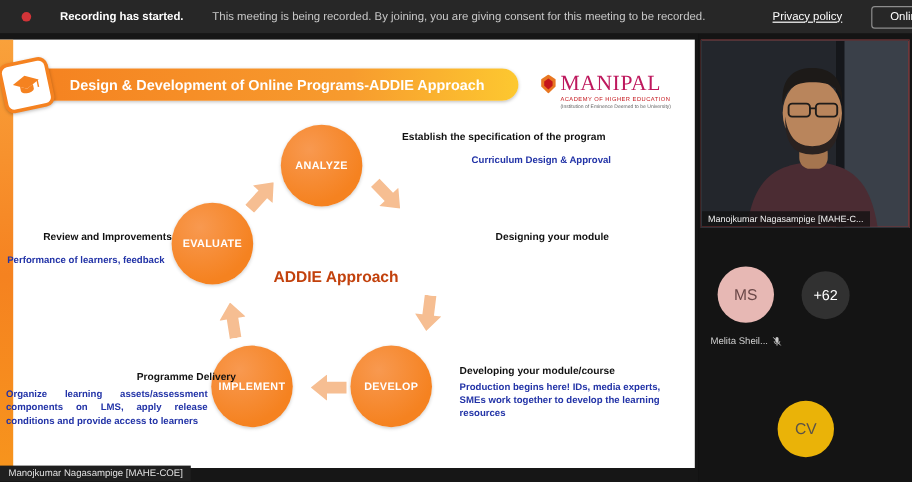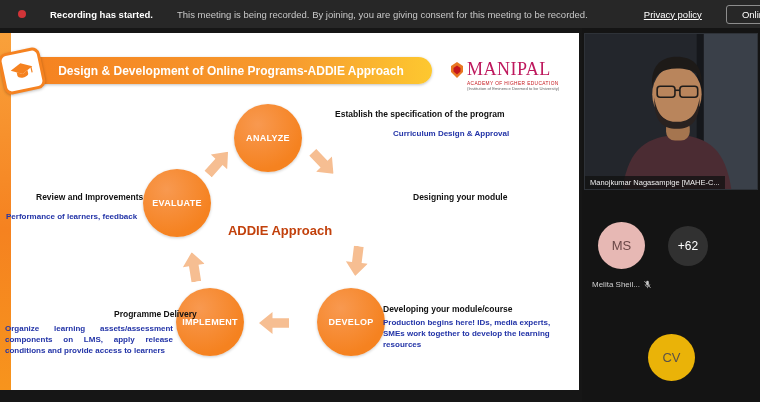--- a/index.html
+++ b/index.html
@@ -26,21 +26,21 @@
   .logo{position:absolute;right:5px;top:26px;width:124px;z-index:2;}
   .logo-row{display:flex;align-items:center;gap:3px;}
   .logo-name{color:#be185d;font-family:"Liberation Serif",serif;font-weight:normal;font-size:18px;letter-spacing:.5px;}
   .logo-line1{color:#C4161C;font-size:4.8px;letter-spacing:.4px;margin-top:1px;margin-left:17px;}
   .logo-line2{color:#666;font-size:4.2px;margin-left:17px;}
 
   
   .stage-circle{position:absolute;width:68px;height:68px;border-radius:50%;background:radial-gradient(circle at 35% 30%,#F89950,#F58220 70%);color:#fff;font-weight:bold;font-size:9px;letter-spacing:.3px;display:flex;align-items:center;justify-content:center;box-shadow:0 1px 3px rgba(0,0,0,.2);}
   .c-analyze{left:234px;top:71px;}
   .c-design{left:337px;top:141px;}
-  .c-develop{left:317px;top:255px;}
+  .c-develop{left:292px;top:255px;}
   .c-implement{left:176px;top:255px;}
   .c-evaluate{left:143px;top:136px;}
   .flow-arrow{position:absolute;width:30px;height:22px;background:#F6BE92;clip-path:polygon(0% 28%,55% 28%,55% 0%,100% 50%,55% 100%,55% 72%,0% 72%);}
   .a1{left:308px;top:119px;transform:rotate(46deg);}
   .a2{left:342px;top:217px;transform:rotate(97deg);}
   .a3{left:259px;top:279px;transform:rotate(180deg);}
   .a4{left:179px;top:223px;transform:rotate(-99deg);}
   .a5{left:203px;top:119px;transform:rotate(-48deg);}
   .center-label{position:absolute;left:222px;top:190px;width:116px;text-align:center;color:#c2410c;font-weight:bold;font-size:13px;}
 
@@ -131,20 +131,21 @@
         <div class="h develop-h">Developing your module/course</div>
         <div class="d develop-d">Production begins here! IDs, media experts, SMEs work together to develop the learning resources</div>
 
         <div class="h implement-h">Programme Delivery</div>
         <div class="d implement-d">Organize learning assets/assessment components on LMS, apply release conditions and provide access to learners</div>
 
         <div class="h evaluate-h">Review and Improvements</div>
         <div class="d evaluate-d">Performance of learners, feedback</div>
       </div>
 
+      <div class="presenter-label">Manojkumar Nagasampige [MAHE-COE]</div>
     </div>
 
     <div class="side">
 
       <div class="video-tile">
         <svg viewBox="0 0 174 157" preserveAspectRatio="none">
           <rect width="174" height="157" fill="#23262c"></rect>
           <rect x="120" y="0" width="54" height="157" fill="#3a4049"></rect>
           <rect x="113" y="0" width="7" height="157" fill="#15171b"></rect>
           <path d="M38 157 C44 114 64 104 94 102 C126 104 142 118 148 157 Z" fill="#4b2c33"></path>

